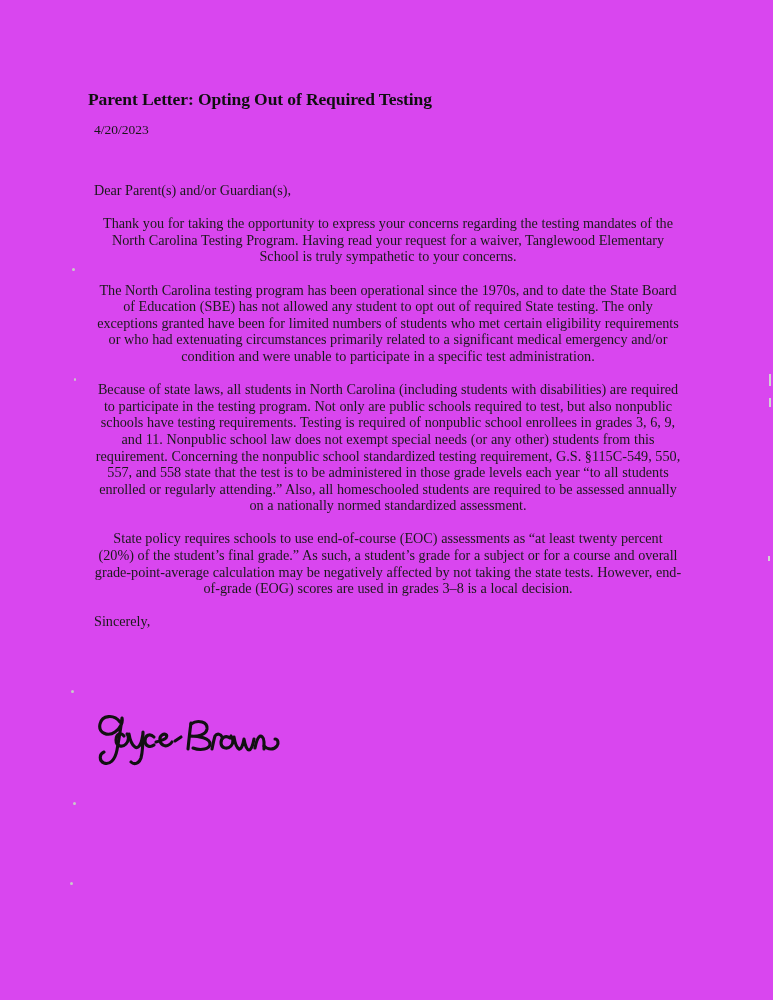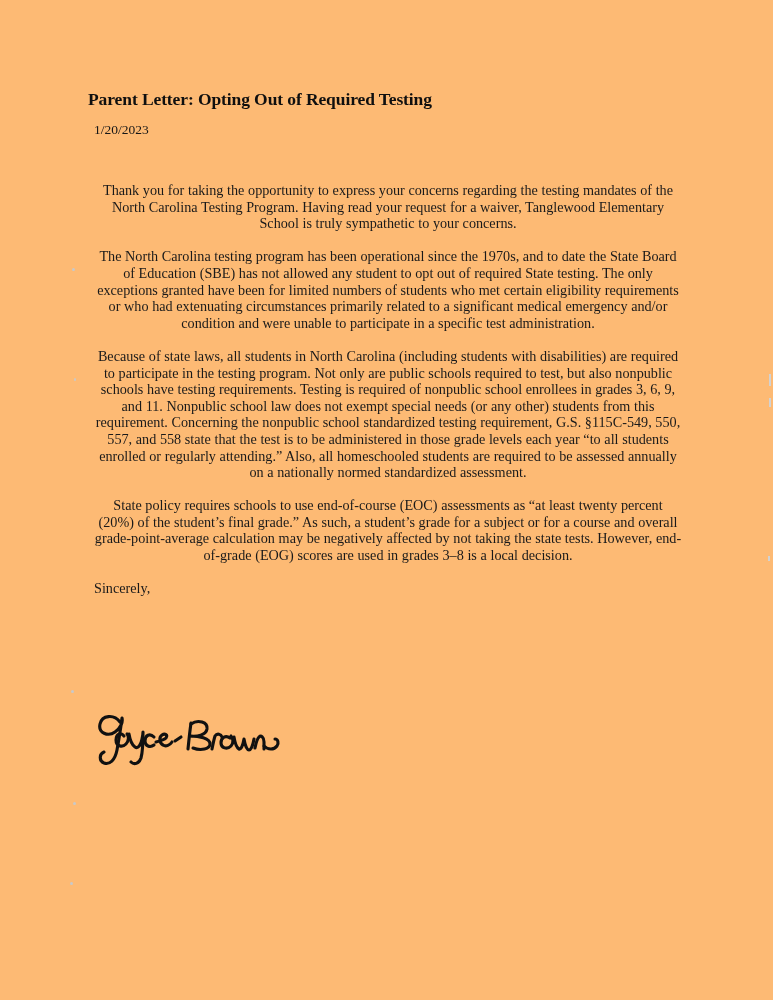--- a/index.html
+++ b/index.html
@@ -13,21 +13,21 @@
     position: relative;
     overflow: hidden;
     font-family: "Liberation Serif", "DejaVu Serif", serif;
     color: #1a1a1a;
     -webkit-font-smoothing: antialiased;
   }
 
   .page {
     position: absolute;
     inset: 0;
-    background: #fdba74;
+    background: #d946ef;
   }
 
   
   .speck {
     position: absolute;
     background: #c9c9c9;
     border-radius: 50%;
     pointer-events: none;
   }
   .edge-tick {
@@ -108,24 +108,25 @@
   <div class="speck" style="left:74px; top:378px; width:2px; height:3px;"></div>
   <div class="speck" style="left:71px; top:690px; width:3px; height:3px;"></div>
   <div class="speck" style="left:73px; top:802px; width:3px; height:3px;"></div>
   <div class="speck" style="left:70px; top:882px; width:3px; height:3px;"></div>
   <div class="edge-tick" style="left:769px; top:374px; width:2px; height:12px;"></div>
   <div class="edge-tick" style="left:769px; top:398px; width:2px; height:9px;"></div>
   <div class="edge-tick" style="left:768px; top:556px; width:2px; height:5px;"></div>
 
   <div class="doc-title">Parent Letter: Opting Out of Required Testing</div>
 
-  <div class="doc-date">1/20/2023</div>
+  <div class="doc-date">4/20/2023</div>
 
   <div class="body-block">
 
+    <p class="salutation">Dear Parent(s) and/or Guardian(s),</p>
 
     <p class="para">Thank you for taking the opportunity to express your concerns regarding the testing mandates of the North Carolina Testing Program. Having read your request for a waiver, Tanglewood Elementary School is truly sympathetic to your concerns.</p>
 
     <p class="para">The North Carolina testing program has been operational since the 1970s, and to date the State Board of Education (SBE) has not allowed any student to opt out of required State testing. The only exceptions granted have been for limited numbers of students who met certain eligibility requirements or who had extenuating circumstances primarily related to a significant medical emergency and/or condition and were unable to participate in a specific test administration.</p>
 
     <p class="para">Because of state laws, all students in North Carolina (including students with disabilities) are required to participate in the testing program. Not only are public schools required to test, but also nonpublic schools have testing requirements. Testing is required of nonpublic school enrollees in grades 3, 6, 9, and 11. Nonpublic school law does not exempt special needs (or any other) students from this requirement. Concerning the nonpublic school standardized testing requirement, G.S. §115C-549, 550, 557, and 558 state that the test is to be administered in those grade levels each year “to all students enrolled or regularly attending.” Also, all homeschooled students are required to be assessed annually on a nationally normed standardized assessment.</p>
 
     <p class="para">State policy requires schools to use end-of-course (EOC) assessments as “at least twenty percent (20%) of the student’s final grade.” As such, a student’s grade for a subject or for a course and overall grade-point-average calculation may be negatively affected by not taking the state tests. However, end-of-grade (EOG) scores are used in grades 3–8 is a local decision.</p>
 
 

